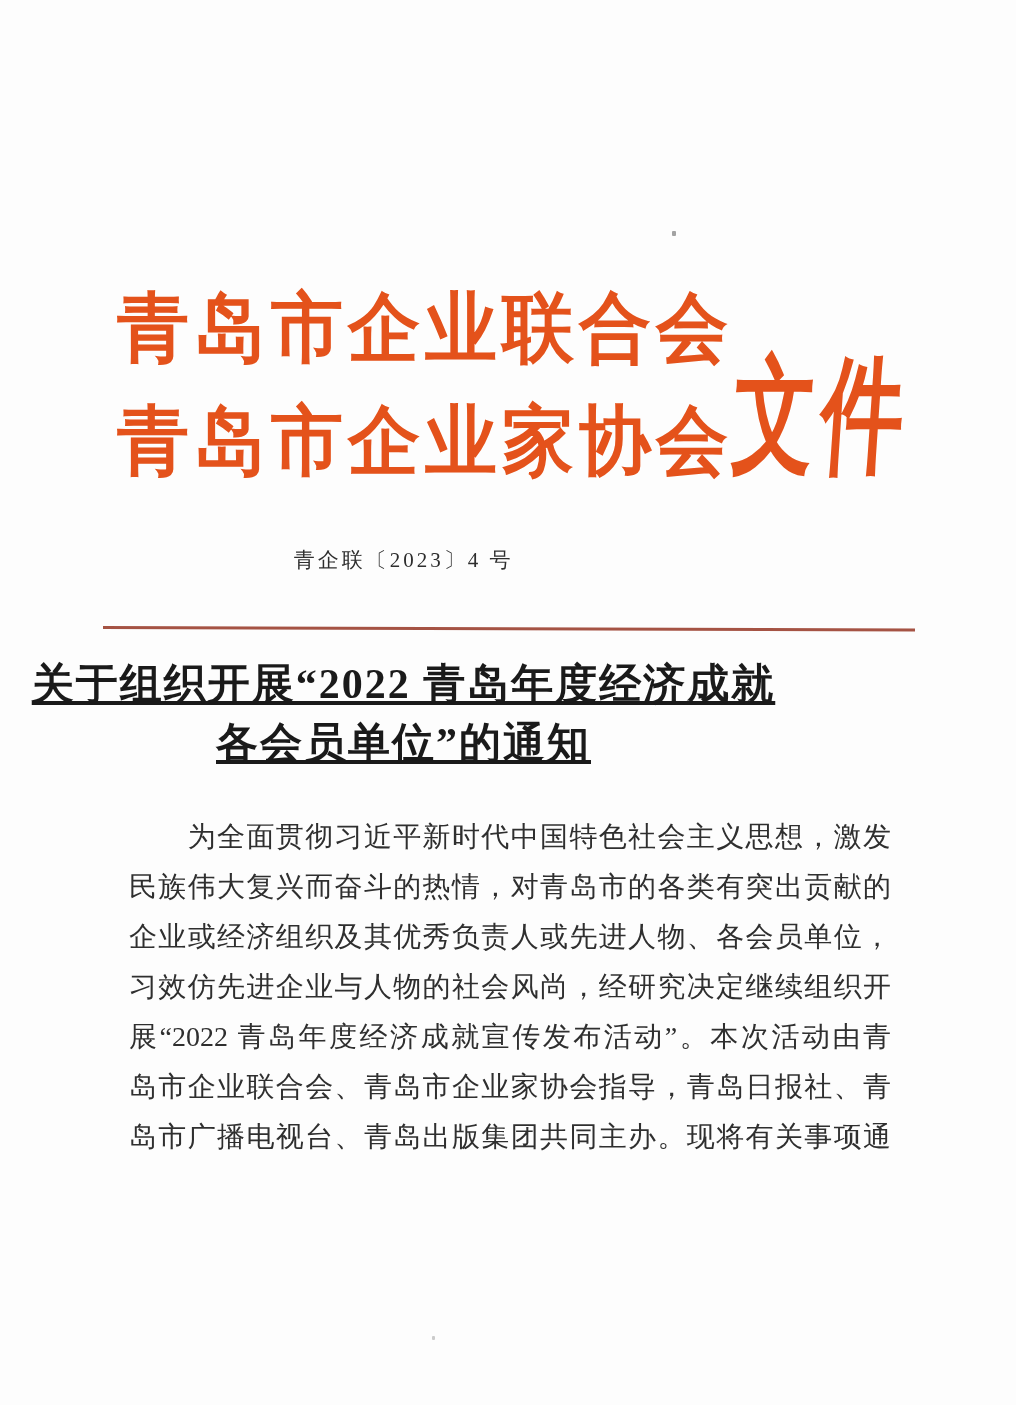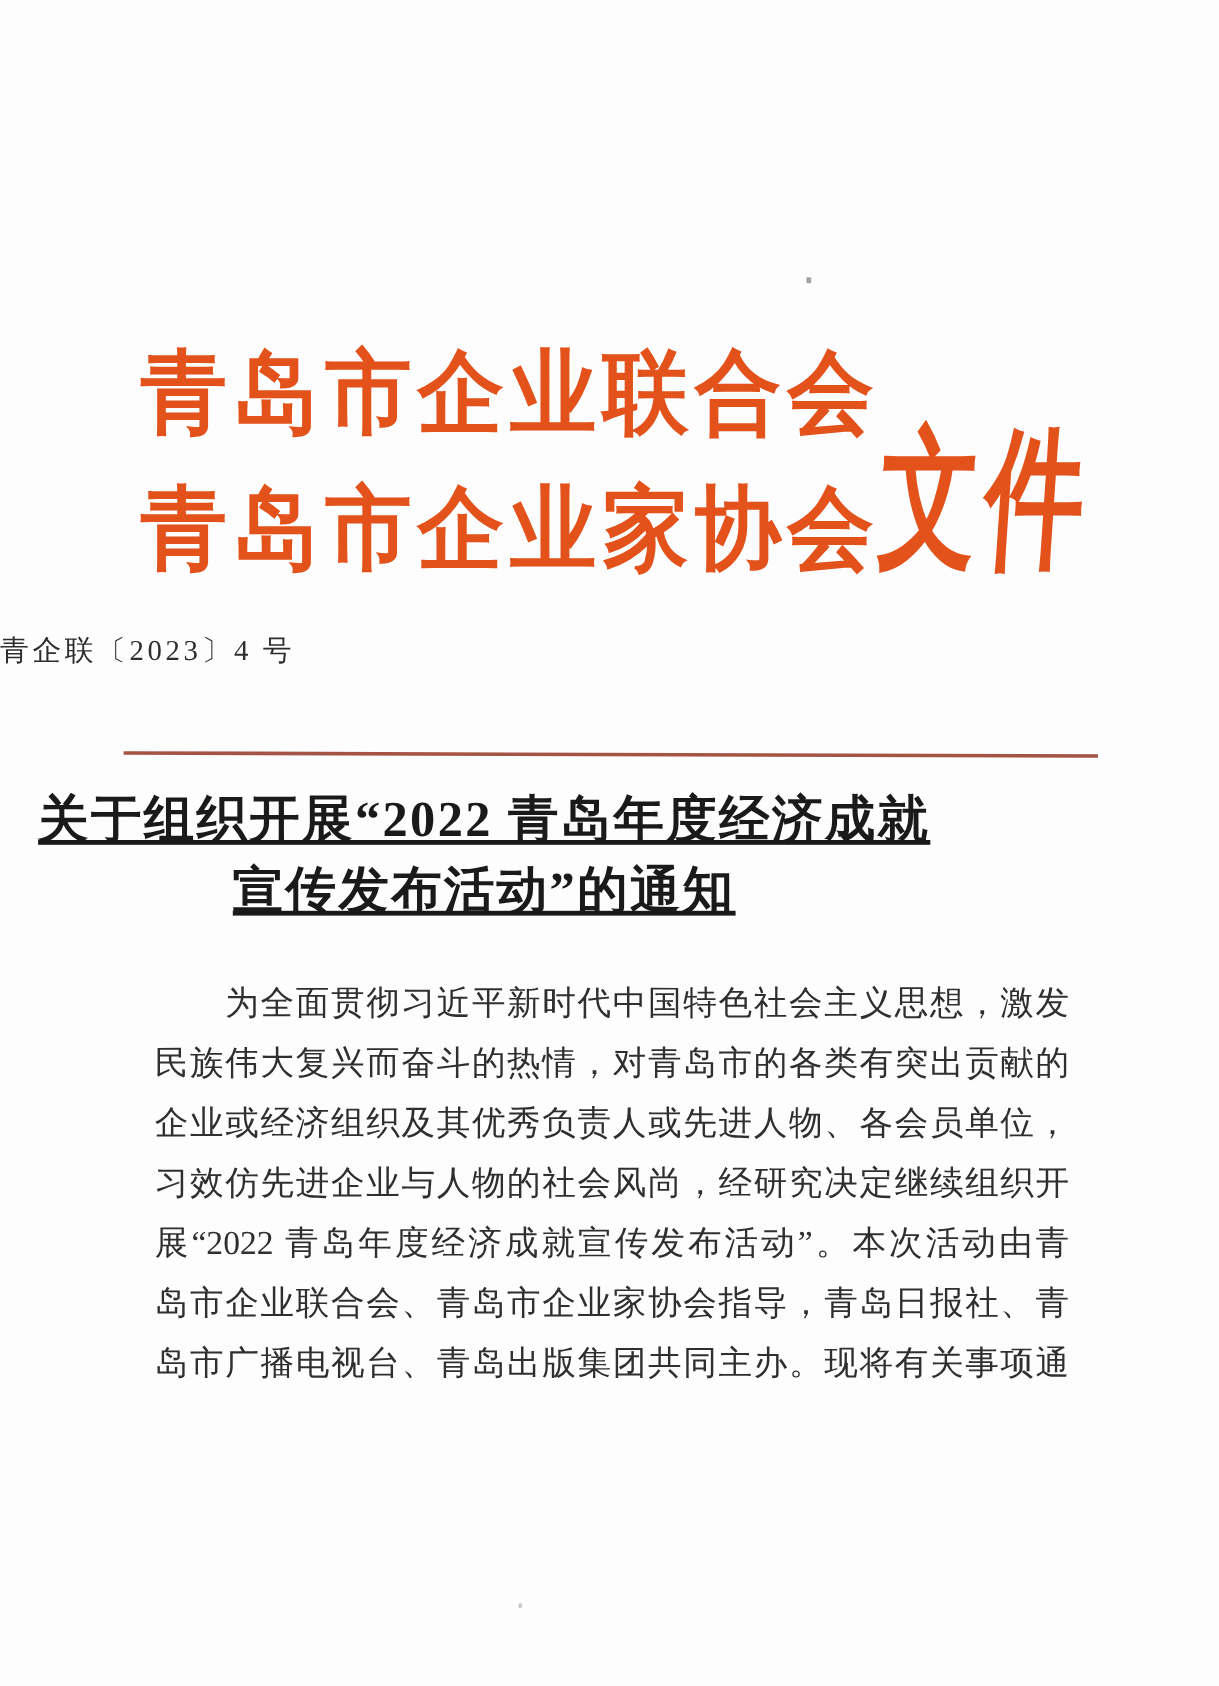--- a/index.html
+++ b/index.html
@@ -47,24 +47,25 @@
     font-size: 82px;
     letter-spacing: 6px;
     white-space: nowrap;
     transform: scaleY(1.55) skewX(-6deg);
     transform-origin: top left;
   }
 
   
   .doc-number {
     position: absolute;
-    top: 526px;
+    top: 546px;
     left: 0;
     width: 100%;
-    font-size: 24px;
+    text-align: center;
+    font-size: 21px;
     letter-spacing: 3px;
     color: #2e2e2e;
   }
 
   
   .red-rule {
     position: absolute;
     top: 626px;
     left: 103px;
     width: 812px;
@@ -130,21 +131,21 @@
     </div>
     <div class="doc-label">文件</div>
   </div>
 
   <div class="doc-number">青企联〔2023〕4 号</div>
 
   <div class="red-rule"></div>
 
   <div class="title">
     <div>关于组织开展“2022 青岛年度经济成就</div>
-    <div>宣传发布活动”的通知</div>
+    <div>各会员单位”的通知</div>
   </div>
 
   <div class="body-text">
     <div class="body-line">　　为全面贯彻习近平新时代中国特色社会主义思想，激发</div>
     <div class="body-line">民族伟大复兴而奋斗的热情，对青岛市的各类有突出贡献的</div>
     <div class="body-line">企业或经济组织及其优秀负责人或先进人物、各会员单位，</div>
     <div class="body-line">习效仿先进企业与人物的社会风尚，经研究决定继续组织开</div>
     <div class="body-line">展“2022 青岛年度经济成就宣传发布活动”。本次活动由青</div>
     <div class="body-line">岛市企业联合会、青岛市企业家协会指导，青岛日报社、青</div>
     <div class="body-line">岛市广播电视台、青岛出版集团共同主办。现将有关事项通</div>

